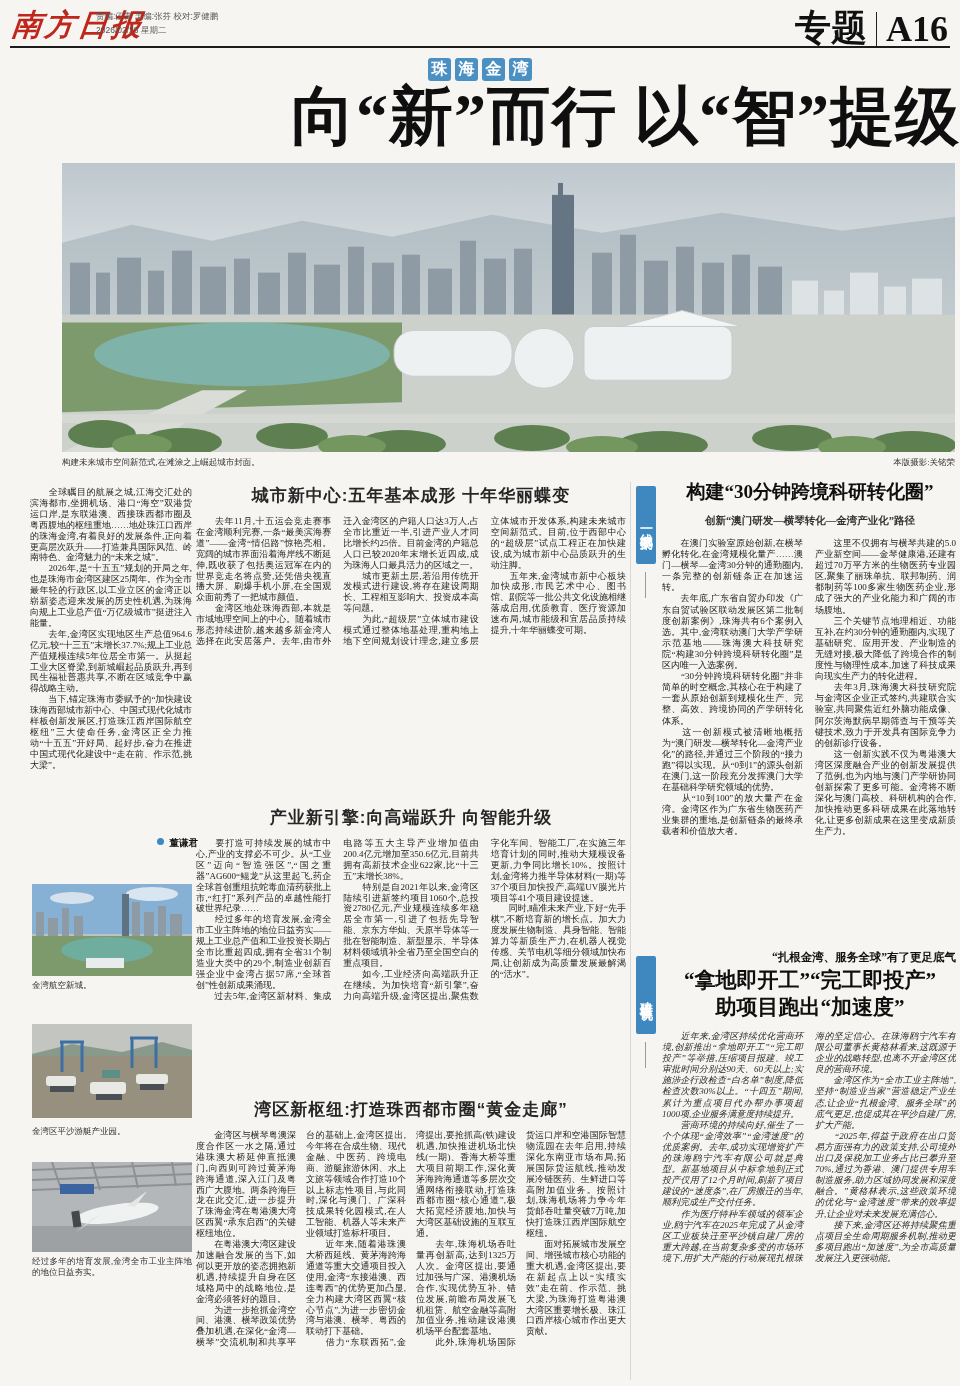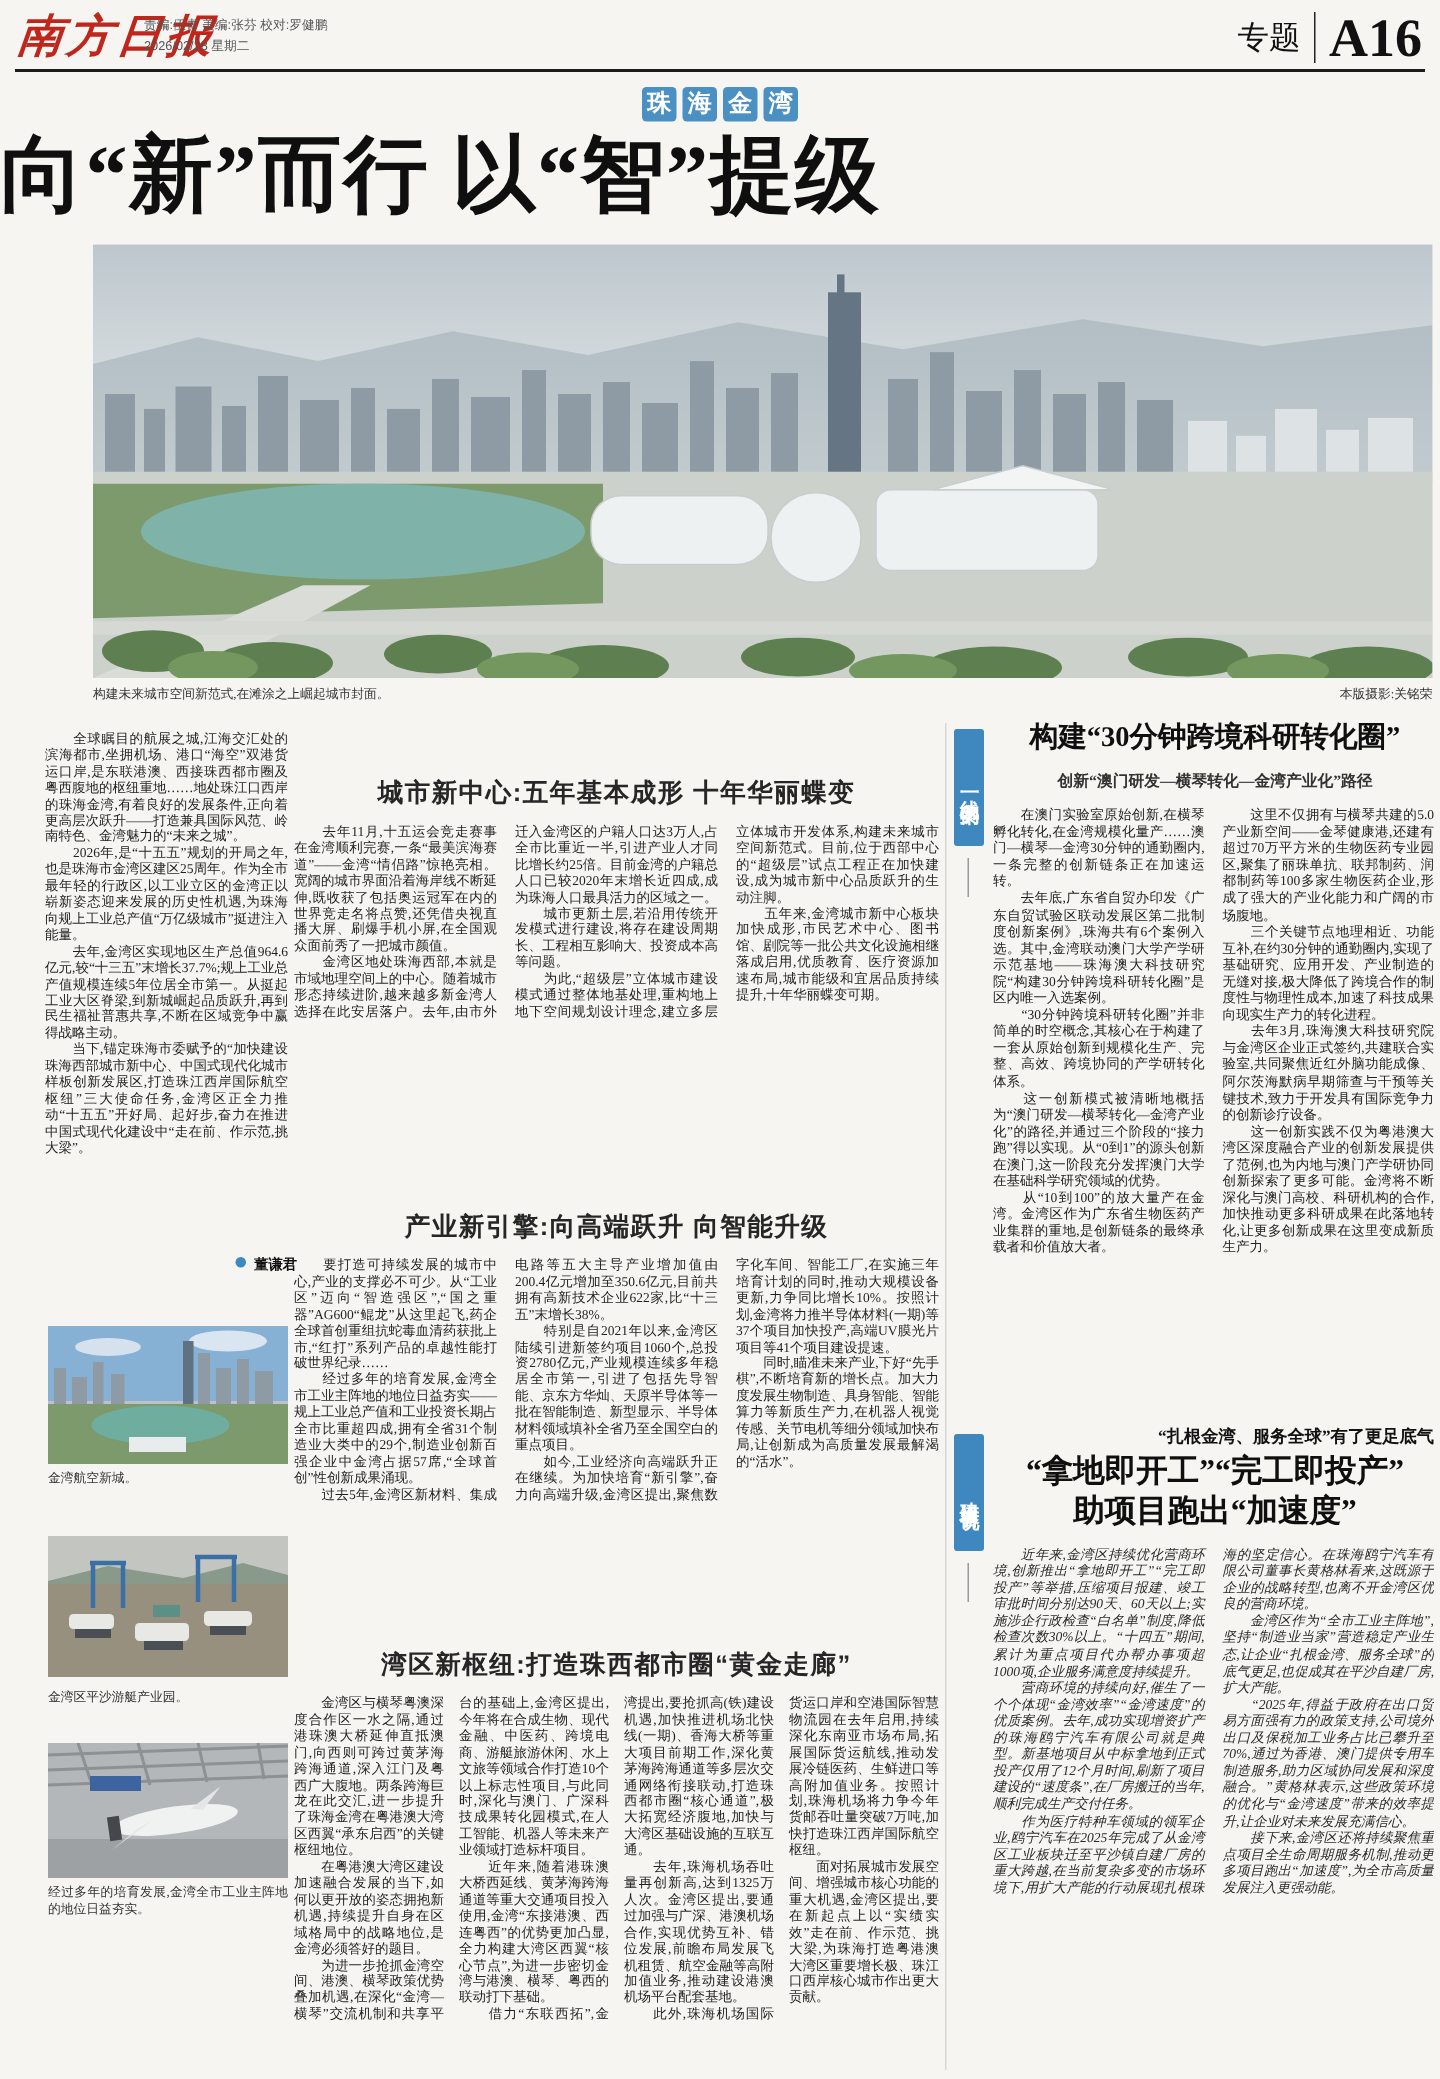--- a/index.html
+++ b/index.html
@@ -4,30 +4,30 @@
 <style>
   html,body{margin:0;padding:0;background:#e9e8e5;}
   .page{position:relative;width:960px;height:1386px;background:#f6f5f2;overflow:hidden;
         font-family:"Liberation Serif","DejaVu Serif",serif;color:#222;}
   
   .masthead{position:absolute;left:12px;top:8px;font-size:30px;font-weight:bold;font-style:italic;
             color:#c0271c;letter-spacing:3px;transform:skew(-6deg);line-height:34px;}
   .credits{position:absolute;left:96px;top:9px;font-size:8.5px;color:#555;line-height:14px;
            font-family:Liberation Sans, sans-serif;}
   .secpage{position:absolute;right:12px;top:4px;display:flex;align-items:center;gap:9px;}
-  .sec-label{font-size:21px;font-weight:normal;font-family:"Liberation Sans","DejaVu Sans",sans-serif;color:#111;}
+  .sec-label{font-size:36px;font-weight:bold;font-family:"Liberation Sans","DejaVu Sans",sans-serif;color:#111;}
   .sec-div{width:1px;height:34px;background:#222;}
   .page-num{font-size:36px;font-weight:bold;color:#111;}
   .header-rule{position:absolute;left:10px;right:10px;top:46px;height:2px;background:#1c1c1c;}
   
   .badge-row{position:absolute;left:0;right:0;top:58px;display:flex;justify-content:center;gap:4px;}
   .badge-char{width:23px;height:23px;background:#4b90c2;color:#fff;border-radius:3px;
               font-family:"Liberation Sans","DejaVu Sans",sans-serif;font-weight:bold;font-size:16px;
               display:flex;align-items:center;justify-content:center;}
-  .main-headline{position:absolute;left:0;right:0;top:86px;text-align:left;font-size:56px;
+  .main-headline{position:absolute;left:0;right:0;top:86px;text-align:right;font-size:64px;
                  font-weight:900;color:#0f0f0f;letter-spacing:1px;line-height:62px;margin:0;}
   .hero{position:absolute;left:62px;top:163px;width:893px;height:289px;background:#cfd4d6;overflow:hidden;}
   .hero svg{display:block;width:100%;height:100%;}
   .hero-caption{position:absolute;left:62px;top:457px;width:893px;display:flex;justify-content:space-between;
                 font-size:8.5px;color:#333;}
   
   .intro{position:absolute;left:30px;top:487px;width:162px;height:346px;overflow:hidden;
          font-size:9px;line-height:10.9px;text-align:justify;white-space:pre-line;color:#1f1f1f;}
   .byline{position:absolute;left:36px;top:837px;width:162px;text-align:right;font-size:9.5px;font-weight:bold;color:#111;}
   .byline .dot{display:inline-block;width:7px;height:7px;border-radius:50%;background:#3e88c0;margin-right:3px;vertical-align:1px;}
@@ -230,21 +230,21 @@
       <g transform="rotate(-8 80 52)">
         <ellipse cx="85" cy="52" rx="42" ry="9" fill="#f0f1f1"></ellipse>
         <path d="M70,50 L40,66 L60,54 Z" fill="#e4e6e6"></path>
         <path d="M96,46 L118,34 L104,48 Z" fill="#e4e6e6"></path>
         <rect x="40" y="44" width="8" height="16" fill="#45484b"></rect>
       </g>
     </svg>
   </div>
   <div class="lcap" style="top:1256px;">经过多年的培育发展,金湾全市工业主阵地的地位日益夯实。</div>
 
-  <div class="art" style="top:484px;margin-top:33px;">
+  <div class="art" style="top:484px;">
     <h2 class="art-title">城市新中心:五年基本成形  十年华丽蝶变</h2>
     <div class="art-body cols3" style="height:288px;">　　去年11月,十五运会竞走赛事在金湾顺利完赛,一条“最美滨海赛道”——金湾“情侣路”惊艳亮相。宽阔的城市界面沿着海岸线不断延伸,既收获了包括奥运冠军在内的世界竞走名将点赞,还凭借央视直播大屏、刷爆手机小屏,在全国观众面前秀了一把城市颜值。
 　　金湾区地处珠海西部,本就是市域地理空间上的中心。随着城市形态持续进阶,越来越多新金湾人选择在此安居落户。去年,由市外迁入金湾区的户籍人口达3万人,占全市比重近一半,引进产业人才同比增长约25倍。目前金湾的户籍总人口已较2020年末增长近四成,成为珠海人口最具活力的区域之一。
 　　城市更新土层,若沿用传统开发模式进行建设,将存在建设周期长、工程相互影响大、投资成本高等问题。
 　　为此,“超级层”立体城市建设模式通过整体地基处理,重构地上地下空间规划设计理念,建立多层立体城市开发体系,构建未来城市空间新范式。目前,位于西部中心的“超级层”试点工程正在加快建设,成为城市新中心品质跃升的生动注脚。
 　　五年来,金湾城市新中心板块加快成形,市民艺术中心、图书馆、剧院等一批公共文化设施相继落成启用,优质教育、医疗资源加速布局,城市能级和宜居品质持续提升,十年华丽蝶变可期。</div>
   </div>
 
   <div class="art" style="top:806px;">
     <h2 class="art-title">产业新引擎:向高端跃升  向智能升级</h2>

